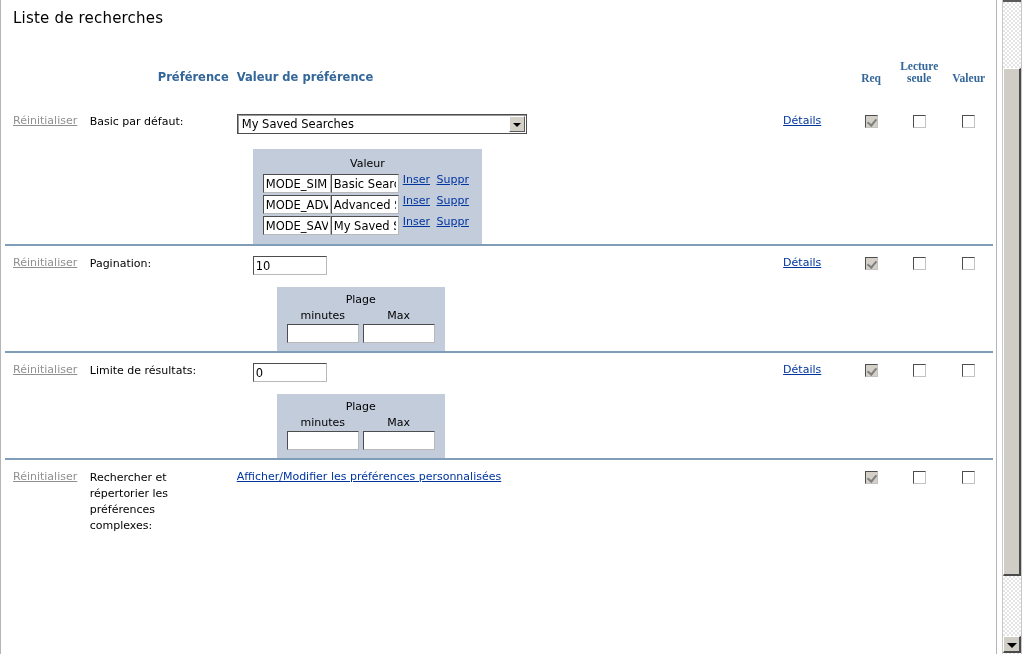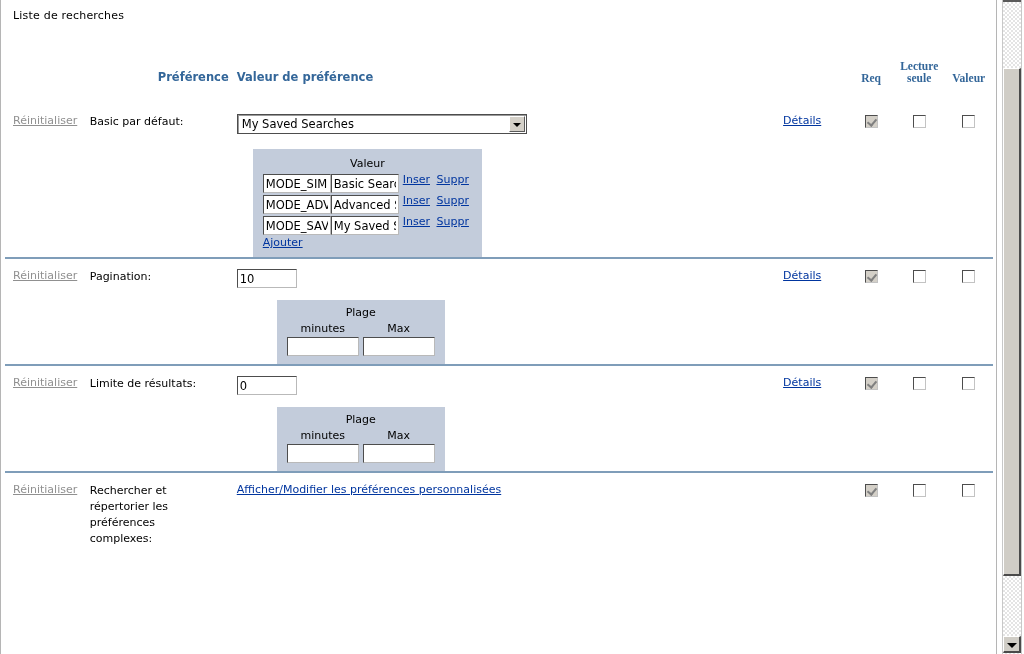--- a/index.html
+++ b/index.html
@@ -26,21 +26,21 @@
     box-sizing: border-box;
     border-left: 1px solid #b5b5b5;
     background: #ffffff;
     overflow: hidden;
   }
 
   .title-bar {
     position: absolute;
     left: 12px;
     top: 9px;
-    font-size: 11px;
+    font-size: 15px;
     color: #000;
     letter-spacing: .2px;
   }
 
   
   .pref-table {
     position: absolute;
     left: 4px;
     top: 60px;
     width: 988px;
@@ -149,21 +149,21 @@
     height: 19px;
     box-sizing: border-box;
     border: 1px solid #4d4d4d;
     border-right-color: #b9b9b9;
     border-bottom-color: #b9b9b9;
     background: #ffffff;
     color: #000;
     padding: 1px 2px;
     outline: none;
   }
-  input.w-small { width: 60px; }
+  input.w-small { width: 74px; margin-left: 16px; }
   input.w-num   { width: 72px; }
   input.w-val   { width: 68px; }
 
   
   .cb {
     width: 13px;
     height: 13px;
     box-sizing: border-box;
     display: inline-block;
     position: relative;
@@ -381,25 +381,20 @@
               <tr>
                 <td class="inp-cell">
                   <input class="win-text w-val" type="text" value="MODE_SAVED" style="">
                 </td>
                 <td class="inp-cell">
                   <input class="win-text w-val" type="text" value="My Saved Searches" style="">
                 </td>
                 <td class="act-cell">
                   <a class="link">Inser</a>
                   <a class="link">Suppr</a>
-                </td>
-              </tr>
-              <tr>
-                <td colspan="3" class="add-row">
-                  <a class="link">Ajouter</a>
                 </td>
               </tr>
             </tbody>
                 </table>
           </div>
         </div>
       </td>
       <td class="cell-pad">
         <a class="link-details">Détails</a>
       </td>

